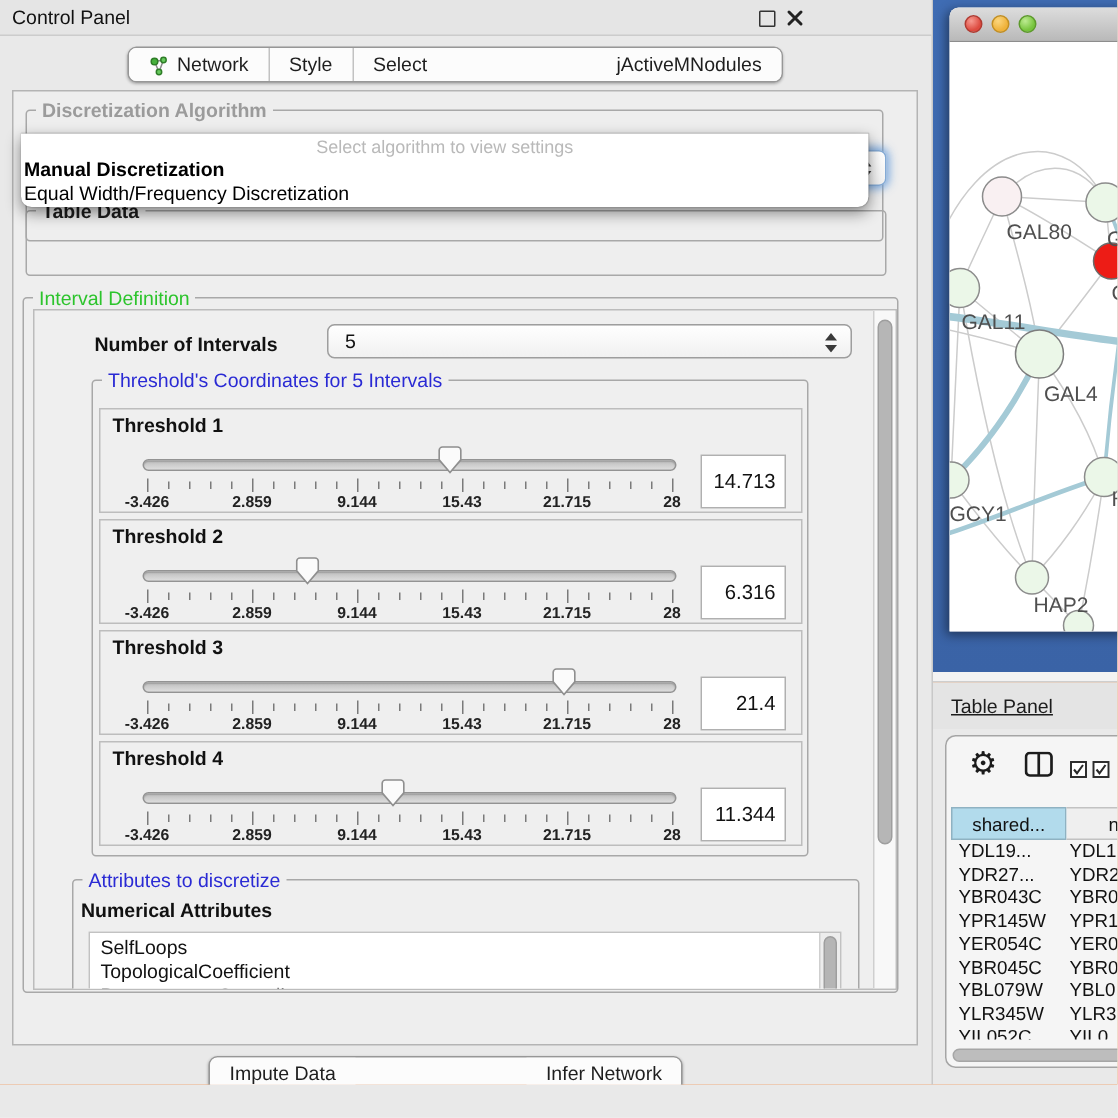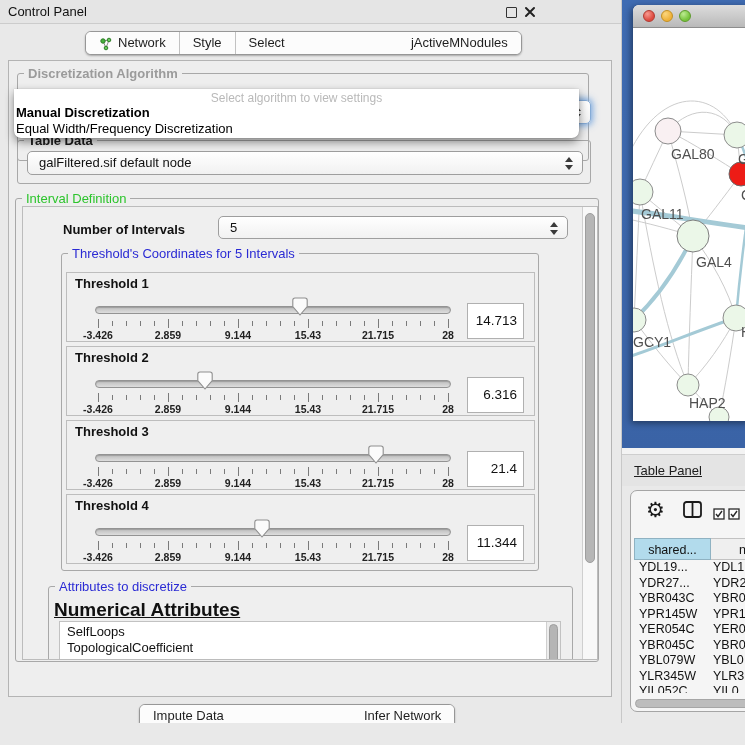--- a/index.html
+++ b/index.html
@@ -66,21 +66,21 @@
   .slider-thumb { position:absolute; top:24px; width:16px; height:19px; }
   .ticks { position:absolute; left:3px; top:46px; width:350px; height:10px; }
   .tick { position:absolute; top:2px; width:1px; height:5px; background:#7a7a7a; }
   .tick.major { top:0; height:9px; }
   .scale-labels { position:absolute; left:3px; top:56px; width:350px; height:12px; }
   .scale-label { position:absolute; transform:translateX(-50%); font-size:10.5px; font-weight:bold; color:#222; white-space:nowrap; }
   .thr-value { position:absolute; left:400px; top:30px; width:57px; height:36px; background:#ffffff; border:1px solid #b0b0b0; font-size:13.5px; line-height:34px; text-align:right; padding-right:6px; color:#111; }
 
   .attr-group { left:25px; top:379px; width:525px; height:120px; background:#efefef; }
   .attr-group .group-title { background:#efefef; }
-  .attr-subtitle { position:absolute; left:5px; top:12px; font-size:19px; font-weight:bold; color:#111;text-decoration:underline; }
+  .attr-subtitle { position:absolute; left:5px; top:12px; font-size:13px; font-weight:bold; color:#111; }
   .attr-list { position:absolute; left:10px; top:34px; width:502px; height:80px; background:#ffffff; border:1px solid #c2c2c2; }
   .attr-items { position:absolute; left:0; top:2px; right:14px; }
   .attr-item { font-size:13px; line-height:16px; padding-left:7px; color:#111; white-space:nowrap; }
   .list-scroll { position:absolute; right:0; top:0; bottom:0; width:14px; background:#ededed; border-left:1px solid #cfcfcf; }
   .list-thumb { position:absolute; left:2px; top:2px; width:9px; height:66px; border-radius:5px; background:#b5b5b5; border:1px solid #9e9e9e; }
 
   .vscroll { position:absolute; right:0; top:0; bottom:0; width:15px; background:#f8f8f8; border-left:1px solid #cfcfcf; }
   .vthumb { position:absolute; left:2px; top:6px; width:10px; height:350px; border-radius:5px; background:#b6b6b6; border:1px solid #9e9e9e; }
 
   .apply-row { position:absolute; left:0; top:602px; width:100%; height:35px; background:#ebebeb; border-top:1px solid #d6d6d6; }
@@ -182,29 +182,20 @@
       </div>
 
       <div class="popup">
         <div class="popup-header">Select algorithm to view settings</div>
         <div class="popup-item bold">Manual Discretization</div>
         <div class="popup-item">Equal Width/Frequency Discretization</div>
       </div>
 
       <div class="group td-group">
         <span class="group-title gt-dark">Table Data</span>
-        <div class="combo td-combo">
-          <span class="combo-text">galFiltered.sif default node</span>
-          <span class="spin">
-            <svg width="8" height="13" viewBox="0 0 8 13">
-                <path d="M4 0 L8 5 H0 Z" fill="#3a3a3a"></path>
-                <path d="M0 8 H8 L4 13 Z" fill="#3a3a3a"></path>
-              </svg>
-          </span>
-        </div>
       </div>
 
       <div class="group id-group">
         <span class="group-title gt-green">Interval Definition</span>
         <div class="scrollpane">
           <span class="noi-label">Number of Intervals</span>
           <div class="combo noi-combo">
             <span class="combo-text">5</span>
             <span class="spin">
               <svg width="8" height="13" viewBox="0 0 8 13">

